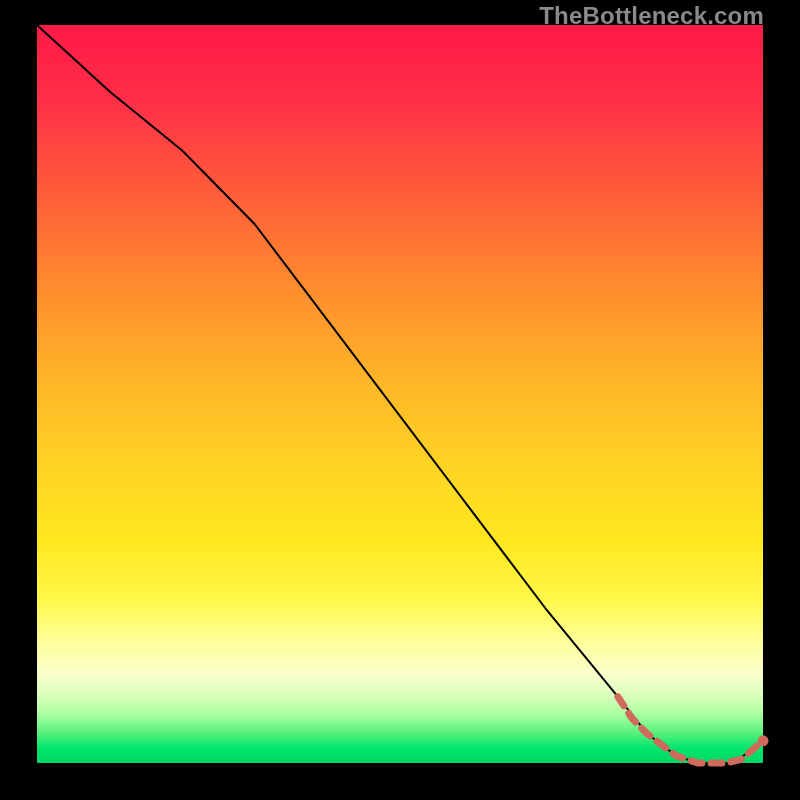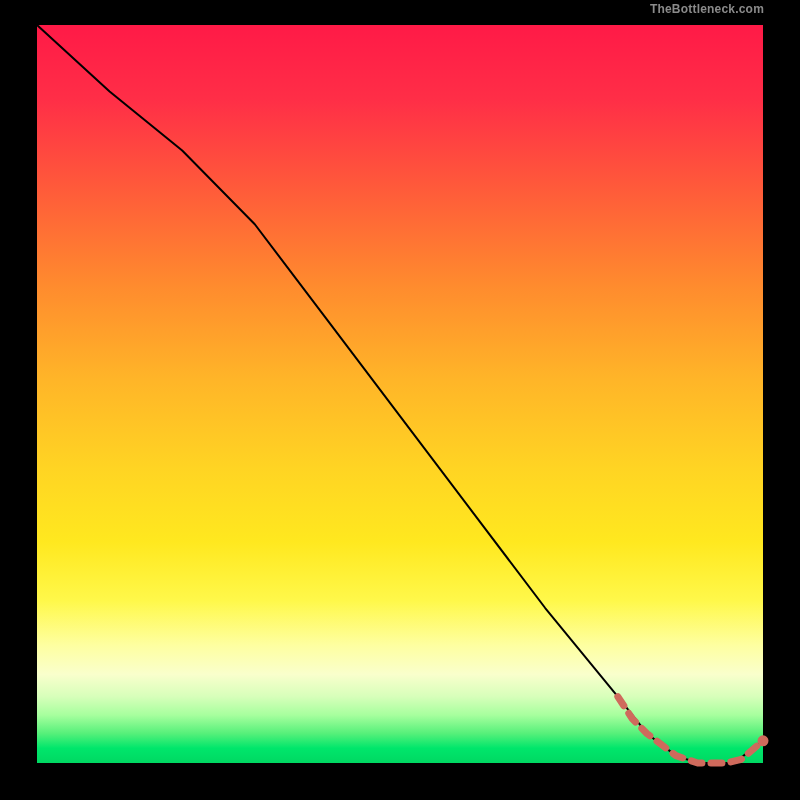--- a/index.html
+++ b/index.html
@@ -47,21 +47,21 @@
     top: 25px;
     width: 726px;
     height: 738px;
     overflow: visible;
   }
   .watermark {
     position: absolute;
     top: 2px;
     right: 36px;
     font-family: Arial, Helvetica, sans-serif;
-    font-size: 12px;
+    font-size: 24px;
     font-weight: bold;
     color: #8a8a8a;
     letter-spacing: 0.2px;
     user-select: none;
   }
 </style>
 </head>
 <body>
 
 <div class="stage">

